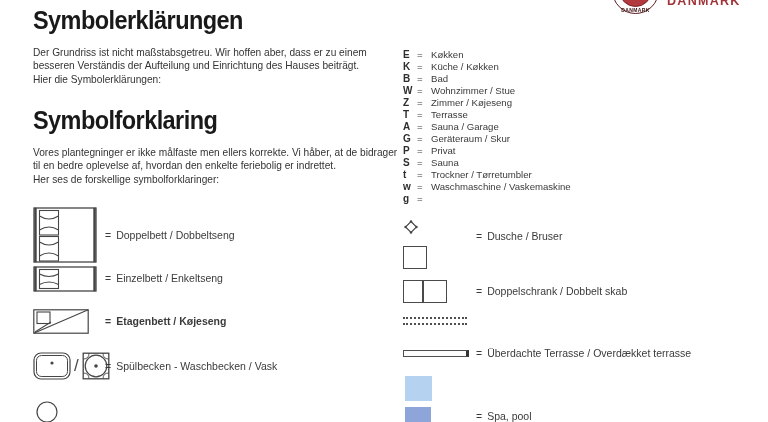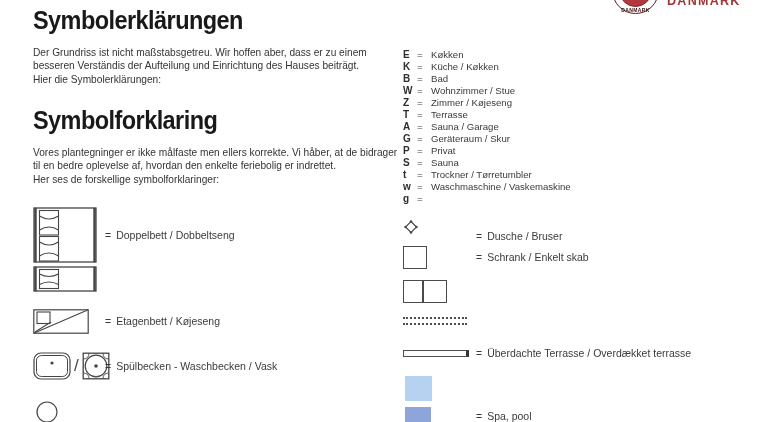--- a/index.html
+++ b/index.html
@@ -120,30 +120,33 @@
   <div class="sym" style="left:33px; top:266px;">
     <svg width="64" height="26" viewBox="0 0 64 26">
       <rect class="stroke" x="1" y="1" width="62" height="24" stroke-width="1.3"></rect>
       <line class="stroke" x1="2.5" y1="0.8" x2="2.5" y2="25.2" stroke-width="2.4"></line>
       <line class="stroke" x1="61.5" y1="0.8" x2="61.5" y2="25.2" stroke-width="2.4"></line>
       <rect class="stroke" x="6.5" y="3.5" width="19" height="19" stroke-width="1.1"></rect>
       <path class="stroke" d="M6.5,8 Q16,13 25.5,8" stroke-width="1.1"></path>
       <path class="stroke" d="M6.5,18.5 Q16,13.5 25.5,18.5" stroke-width="1.1"></path>
     </svg>
   </div>
+  <div class="sym-label" style="top:272px;">
+    <span class="eq">=</span><span>Einzelbett / Enkeltseng</span>
+  </div>
 
   <div class="sym" style="left:33px; top:309px;">
     <svg width="56" height="25" viewBox="0 0 56 25">
       <rect class="stroke" x="0.8" y="0.8" width="54.4" height="23.4" stroke-width="1.2"></rect>
       <line class="stroke" x1="0.8" y1="24.2" x2="55.2" y2="0.8" stroke-width="1.1"></line>
       <line class="stroke" x1="2" y1="23" x2="18" y2="13" stroke-width="1.1"></line>
       <rect class="stroke" x="4" y="3" width="13" height="11.5" stroke-width="1.1"></rect>
     </svg>
   </div>
-  <div class="sym-label" style="top:315px;">
+  <div class="sym-label" style="top:315px;font-weight:bold;">
     <span class="eq">=</span><span>Etagenbett / Køjeseng</span>
   </div>
 
   <div class="sym sink-group" style="left:33px; top:352px;">
     <svg width="38" height="28" viewBox="0 0 38 28">
       <rect class="stroke" x="1" y="1" width="36" height="26" rx="7" stroke-width="1.2"></rect>
       <rect class="stroke" x="3.5" y="3.5" width="31" height="21" rx="5" stroke-width="1"></rect>
       <circle cx="19" cy="11" r="1.6" fill="#454545"></circle>
     </svg>
     <span class="sink-slash">/</span>
@@ -239,26 +242,26 @@
       <circle cx="12.5" cy="7" r="1.2" fill="#454545"></circle>
       <circle cx="7" cy="12.5" r="1.2" fill="#454545"></circle>
       <circle cx="1.5" cy="7" r="1.2" fill="#454545"></circle>
     </svg>
   </div>
   <div class="rsym-label" style="top:230px;">
     <span class="eq">=</span><span>Dusche / Bruser</span>
   </div>
 
   <div class="box-single" style="left:403px; top:246px; width:24px; height:23px;"></div>
-  <div class="rsym-label" style="top:251px;">
-    <span class="eq">=</span><span>Schrank / Enkelt skab</span>
-  </div>
 
   <div class="box-single" style="left:403px; top:280px; width:44px; height:23px;">
     <div class="box-divider" style="left:18px;"></div>
+  </div>
+  <div class="rsym-label" style="top:285px;">
+    <span class="eq">=</span><span>Doppelschrank / Dobbelt skab</span>
   </div>
 
   <div class="dotted-line" style="left:403px; top:317px; width:64px;"></div>
 
   <div class="covered-rect" style="left:403px; top:350px; width:66px;"></div>
   <div class="rsym-label" style="top:347px;">
     <span class="eq">=</span><span>Überdachte Terrasse / Overdækket terrasse</span>
   </div>
 
   <div class="swatch" style="left:405px; top:376px; width:27px; height:25px; background:#b5d2f1;"></div>

